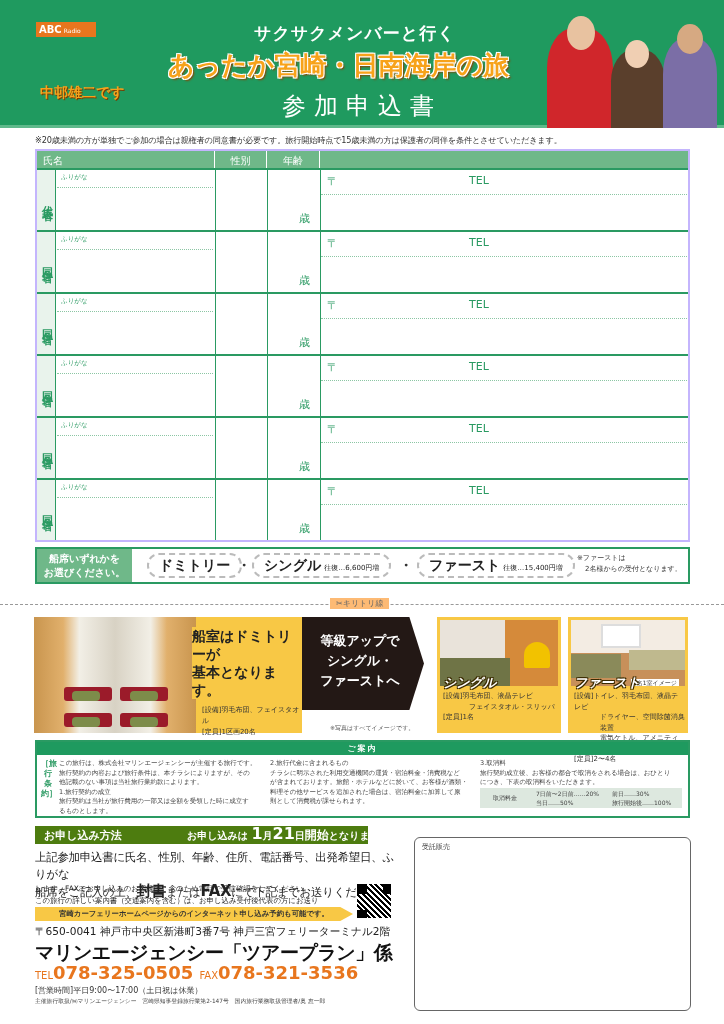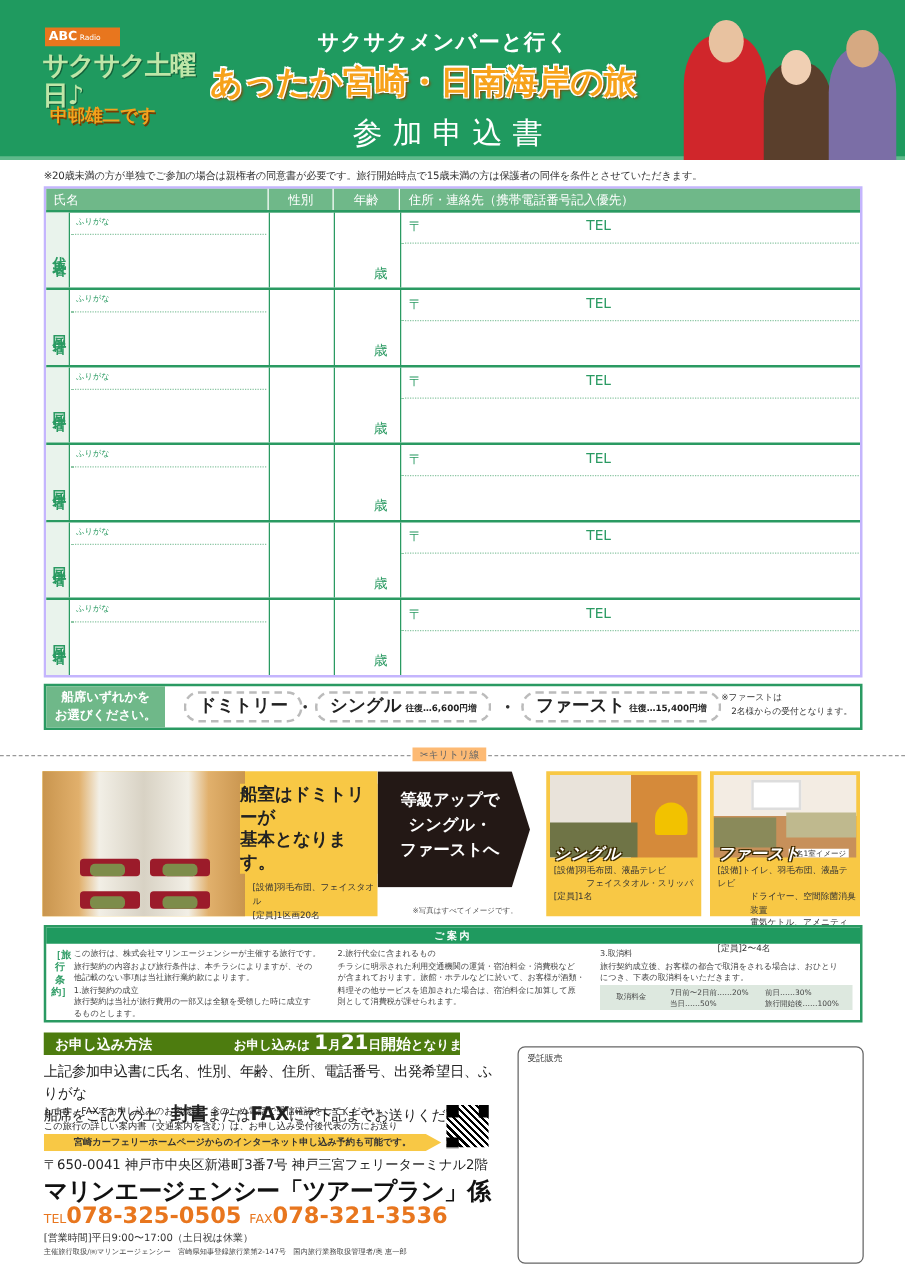--- a/index.html
+++ b/index.html
@@ -33,21 +33,21 @@
   .vline{position:absolute;top:0;height:100%;border-left:1px solid #2a9a62}
   .sai{position:absolute;left:262px;bottom:4px;font-size:11px;color:#2a9a62}
   .post{position:absolute;left:290px;top:4px;font-size:11px;color:#2a9a62}
   .tel{position:absolute;left:432px;top:4px;font-size:11px;color:#2a9a62}
   .addr-line{position:absolute;left:284px;top:24px;width:366px;border-top:1px dotted #8cc6a4}
 
   
   #seat-box{left:35px;top:547px;width:655px;height:37px;border:2px solid #2a9a62;background:#fff}
   #seat-label{position:absolute;left:0;top:0;width:95px;height:33px;background:#6fb889;color:#fff;font-size:10px;font-weight:bold;text-align:center;line-height:14px;padding-top:3px}
   .seat-opt{position:absolute;top:4px;height:25px;border:2px dashed #bbb;border-radius:12px;font-size:14px;font-weight:bold;color:#222;line-height:21px;padding:0 10px;white-space:nowrap}
-  .seat-opt small{font-size:7px;font-weight:bold;margin-left:3px}
+  .seat-opt small{font-size:7px;font-weight:normal;margin-left:3px}
   .dot{position:absolute;top:8px;font-size:14px;font-weight:bold;color:#333}
   #seat-note{position:absolute;left:540px;top:4px;font-size:7px;line-height:11px;color:#333}
 
   
   #cut-line{left:0;top:604px;width:724px;border-top:1px dashed #999}
   #cut-label{left:330px;top:598px;background:#fdba74;padding:0 6px;font-size:8px;color:#666}
 
   
   #dorm-panel{left:34px;top:617px;width:268px;height:116px;background:#f8c845}
   #dorm-photo{position:absolute;left:0;top:0;width:162px;height:116px;background:linear-gradient(90deg,#c9954e 0,#e1b06c 18%,#f2efe6 28%,#d8d2c4 50%,#f2efe6 72%,#e1b06c 82%,#c9954e 100%)}
@@ -95,21 +95,20 @@
   #license{left:35px;top:997px;font-size:5.8px;color:#444;white-space:nowrap}
 
   #consign-box{left:414px;top:837px;width:277px;height:174px;border:1.5px solid #666;border-radius:6px}
   #consign-label{position:absolute;left:7px;top:4px;font-size:7px;color:#333}
 </style>
 </head>
 <body>
 
 <div id="header" class="abs">
   <div id="abc-logo" class="abs"><span>ABC</span><small>Radio</small></div>
-  <div id="show-title" class="abs">サクサク土曜日♪</div>
   <div id="show-host" class="abs">中邨雄二です</div>
   <div id="subtitle" class="abs">サクサクメンバーと行く</div>
   <div id="main-title" class="abs">あったか宮崎・日南海岸の旅</div>
   <div id="form-title" class="abs">参加申込書</div>
   <div id="hosts-photo" class="abs">
     <div class="person" style="left:2px;width:66px;height:100px;background:#d0262b"></div>
     <div class="person" style="left:22px;top:4px;bottom:auto;width:28px;height:34px;border-radius:50%;background:#e8c2a0"></div>
     <div class="person" style="left:66px;width:54px;height:78px;background:#5a3f2c"></div>
     <div class="person" style="left:80px;top:28px;bottom:auto;width:24px;height:28px;border-radius:50%;background:#f0cfb3"></div>
     <div class="person" style="left:118px;width:54px;height:90px;background:#7b6ea6"></div>
@@ -117,21 +116,20 @@
   </div>
 </div>
 
 <div id="notice" class="abs">※20歳未満の方が単独でご参加の場合は親権者の同意書が必要です。旅行開始時点で15歳未満の方は保護者の同伴を条件とさせていただきます。</div>
 
 <div id="form-table" class="abs">
   <div id="thead">
     <div class="th" style="left:0;width:178px;padding-left:6px">氏名</div>
     <div class="th" style="left:178px;width:52px;text-align:center">性別</div>
     <div class="th" style="left:230px;width:53px;text-align:center">年齢</div>
-    <div class="th" style="left:283px;width:368px;padding-left:7px;border-right:none">住所・連絡先（携帯電話番号記入優先）</div>
   </div>
 
   <div class="trow" style="top:17px">
     <div class="role">代表者</div>
     <div class="furi">ふりがな</div>
     <div class="furi-line"></div>
     <div class="vline" style="left:178px"></div>
     <div style="position:absolute;left:179px;top:0;width:51px;height:100%"></div>
     <div class="vline" style="left:230px"></div>
     <div style="position:absolute;left:231px;top:0;width:52px;height:100%"></div>

